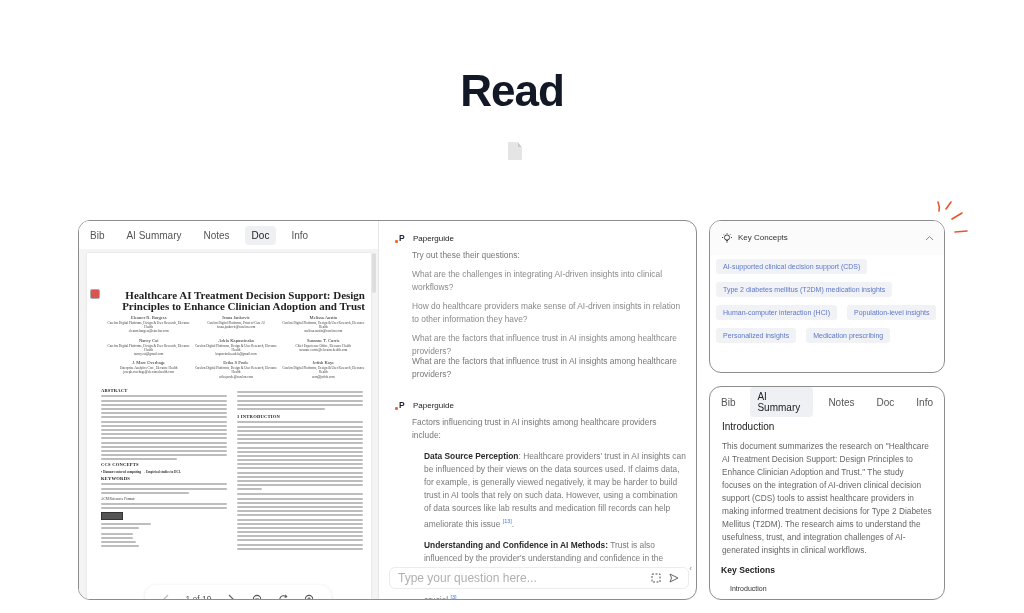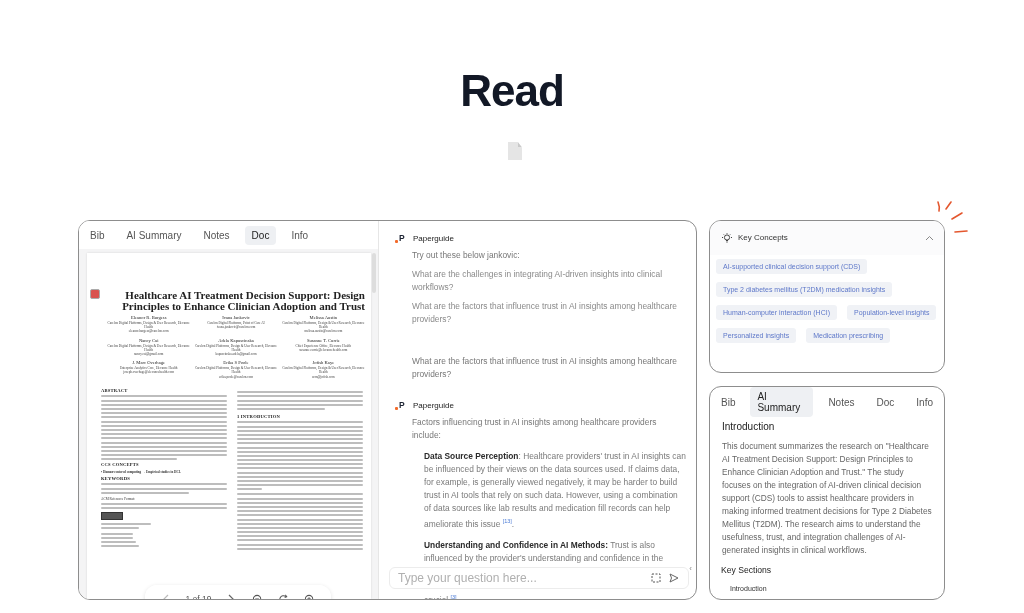--- a/index.html
+++ b/index.html
@@ -56,21 +56,21 @@
 
 .kc-head{display:flex;align-items:center;justify-content:space-between;height:34px;padding:0 10px 0 12px;font-size:8px;color:#333;background:#fbfbfc}
 .kc-head .left{display:flex;align-items:flex-start;gap:6px}
 .chips{padding:4px 6px;display:flex;flex-wrap:wrap;gap:8px 10px}
 .chip{background:#f0f2f6;color:#5e78c9;font-size:7px;padding:4px 7px;border-radius:3px;cursor:pointer;white-space:nowrap}
 
 
 .sum-card .tabs{padding-left:4px;height:30px}
 .sum-body{padding:0 12px;font-size:8.3px;color:#666;line-height:13px}
 .sum-body h3{font-size:10px;color:#222;font-weight:500;margin:3px 0 7px}
-.sum-body h4{font-size:8.6px;color:#222;font-weight:400;margin:7px 0 5px -1px}
+.sum-body h4{font-size:8.6px;color:#222;font-weight:700;margin:7px 0 5px -1px}
 .sum-body .sec{font-size:7px;color:#333;padding-left:8px}
 
 .sparks{position:absolute;left:932px;top:196px;width:40px;height:42px}
 </style>
 </head>
 <body>
 
 <div class="hero-title">Read</div>
 <div class="hero-sub"><span class="doc-ico"></span></div>
 
@@ -216,22 +216,23 @@
     <div class="pdf-scroll"></div>
   </div>
 
   <div class="chat-pane">
     <div class="msg" style="top:11px">
       <div class="msg-head">
           <span class="pg-logo"><i></i>P</span>
           <span>Paperguide</span>
         </div>
       <div class="body">
-        <div style="color:#777">Try out these below jankovic:</div>
+        <div style="color:#777">Try out these their questions:</div>
         <div class="sug">What are the challenges in integrating AI-driven insights into clinical workflows?</div>
+        <div class="sug">How do healthcare providers make sense of AI-driven insights in relation to other information they have?</div>
         <div class="sug">What are the factors that influence trust in AI insights among healthcare providers?</div>
       </div>
     </div>
     <div class="msg" style="top:134px">
       <div class="body" style="color:#777">What are the factors that influence trust in AI insights among healthcare providers?</div>
     </div>
     <div class="msg" style="top:178px">
       <div class="msg-head">
           <span class="pg-logo"><i></i>P</span>
           <span>Paperguide</span>

